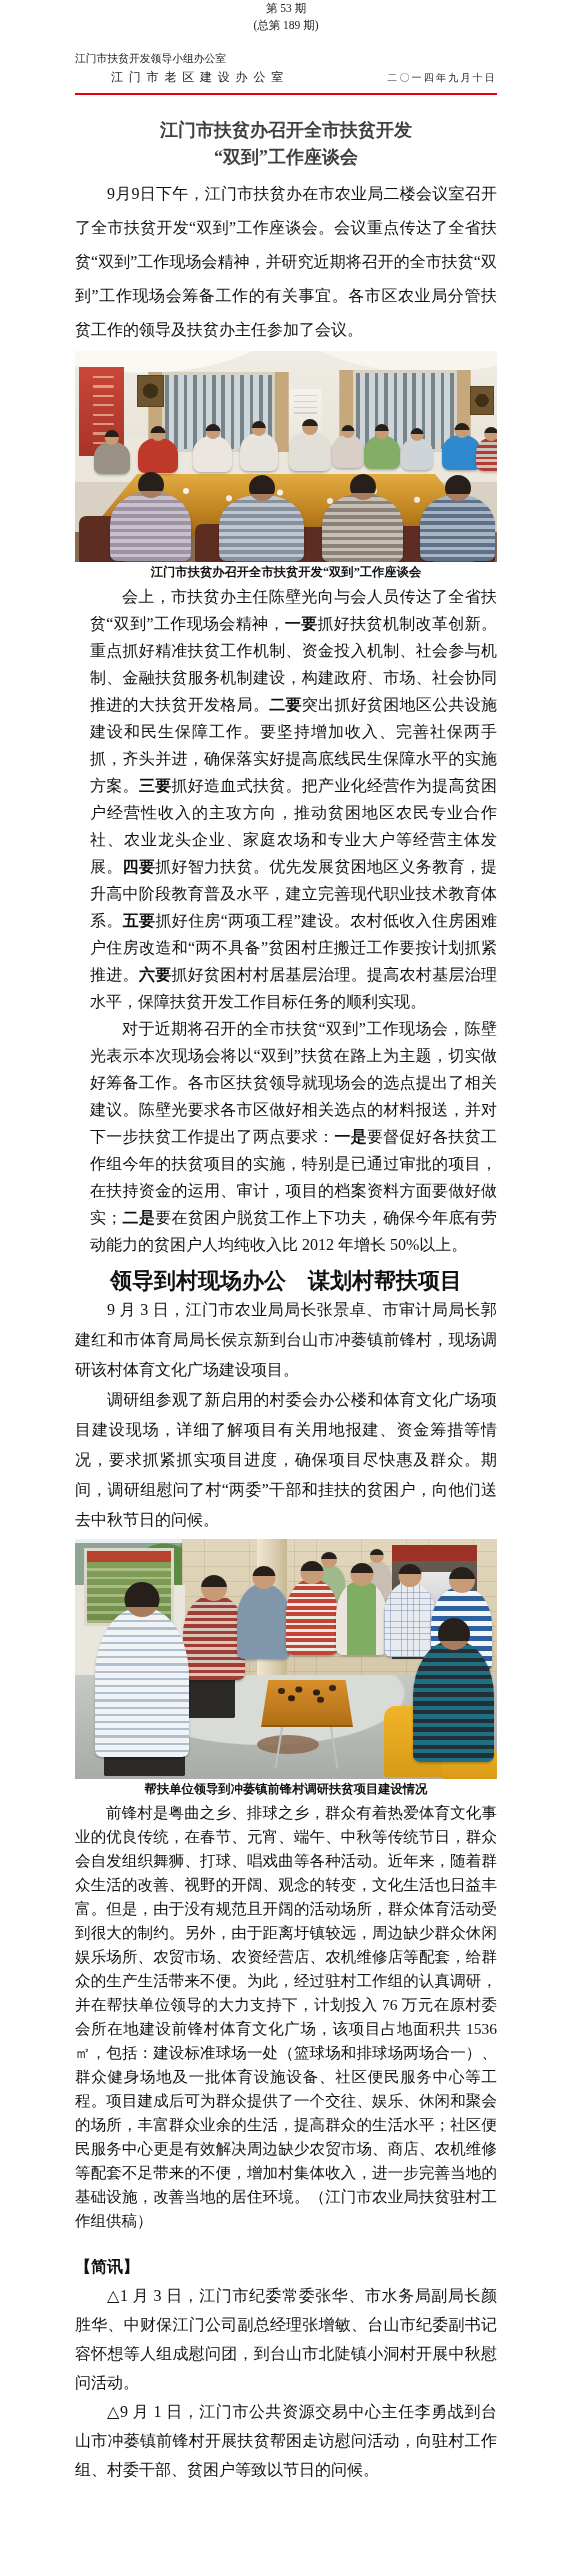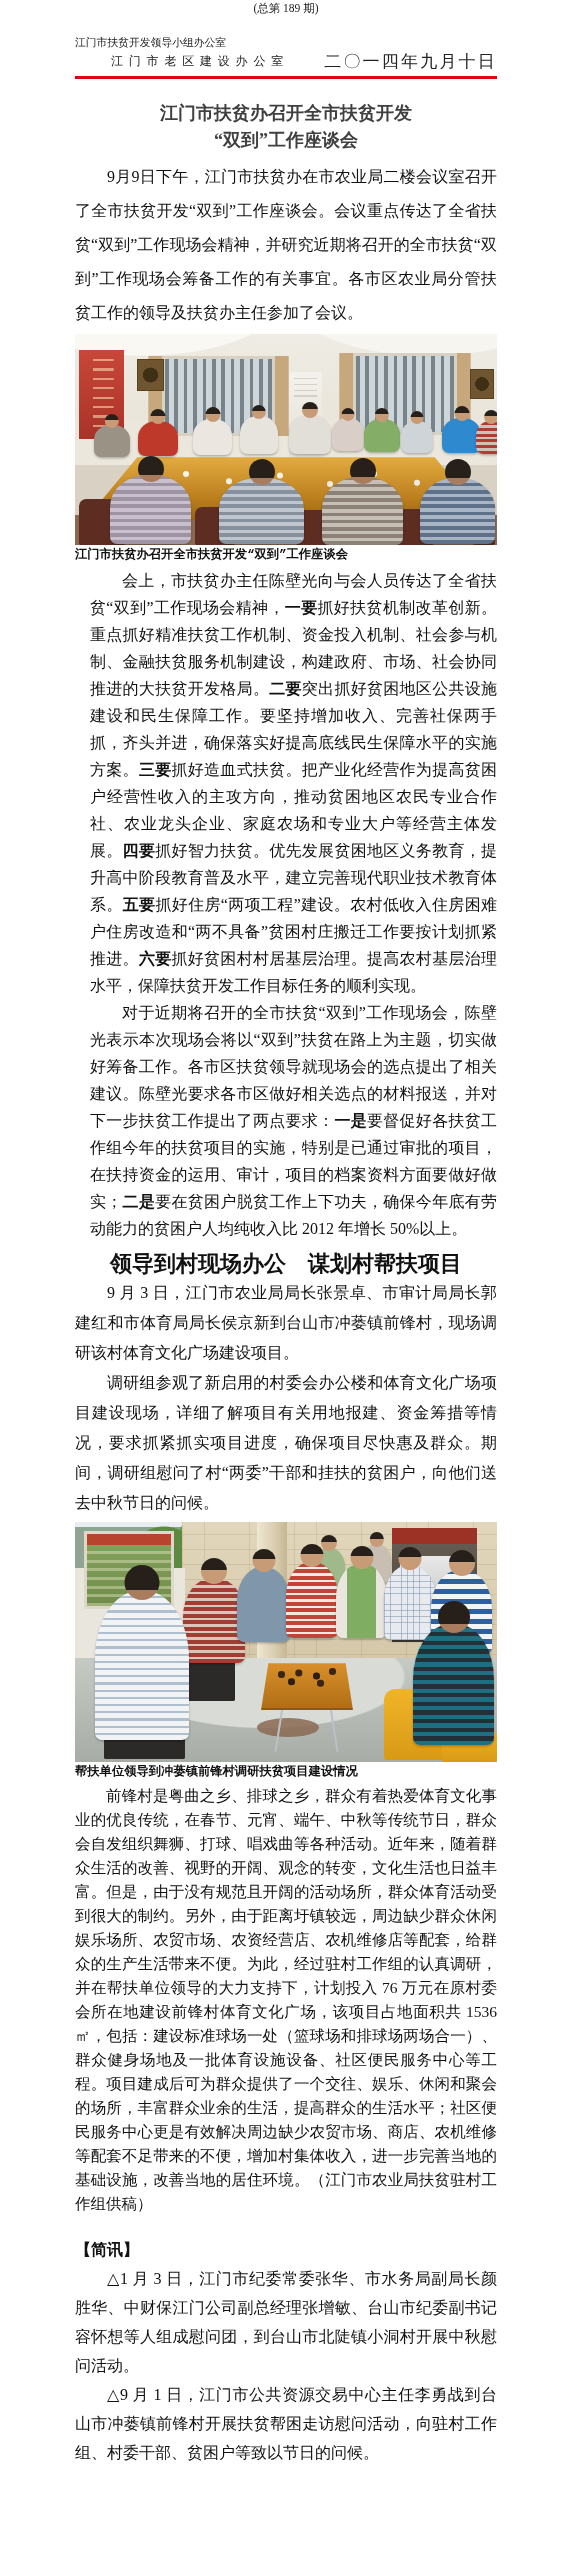--- a/index.html
+++ b/index.html
@@ -12,40 +12,40 @@
 
   
   .mast-title{
     margin:0;padding-top:8.7px;text-align:center;
     font-size:42px;line-height:48px;font-weight:700;color:#e60012;letter-spacing:2.2px;
   }
   .issue{ text-align:center;font-size:11.5px;line-height:16.6px;color:#222;}
   .org-row{display:flex;justify-content:space-between;align-items:flex-end;margin-top:16px;}
   .org1{font-size:10.8px;line-height:19px;color:#222;}
   .org2{font-size:12px;line-height:19px;color:#222;letter-spacing:5.8px;margin-left:36px;}
-  .mast-date{font-size:17px;line-height:19px;color:#222;letter-spacing:2.2px;}
+  .mast-date{font-size:10px;line-height:19px;color:#222;letter-spacing:2.2px;}
   .red-rule{height:2.2px;background:#e60012;margin-top:5.8px;}
 
   
   .a-title{margin:21.6px 0 0 0;text-align:center;font-size:18px;line-height:27px;font-weight:700;color:#404040;}
   .a-title .tl{display:block;}
   .a-title2{margin:7.2px 0 0 0;text-align:center;font-size:22px;line-height:29px;font-weight:700;color:#111;}
   .paras p{margin:0;font-size:16px;color:#111;text-align:justify;text-indent:2em;letter-spacing:0px;}
   .paras .b{font-weight:700;}
   .intro-paras{margin-top:5.8px;}
   .intro-paras p{line-height:34px;}
   .body-paras p{line-height:27px;margin-left:15px;}
   .lead-paras p{line-height:30px;}
   .tail-paras p{line-height:24px;font-size:15.5px;}
   .briefs-items p{line-height:29px;}
 
   
   figure{margin:0;}
   .photo-fig{margin-top:4.3px;}
-  .cap{font-size:12.3px;font-weight:700;line-height:21.6px;color:#111;font-family:Liberation Mono, monospace;}
+  .cap{font-size:12.3px;font-weight:700;text-align:center;line-height:21.6px;color:#111;}
   .art{position:relative;width:422px;overflow:hidden;}
   .art *{position:absolute;}
   .art1{height:211px;background:
     linear-gradient(#f3f0e9 0 40%,#ebe7dc 40% 62%,#d9d2c4 62% 86%,#8a6a4f 86%);}
   .art2{height:240px;background:#cfd2cd;}
 
   
   .pp{position:absolute;border-radius:46% 46% 7.2px 7.2px;box-shadow:0 1.4px 2.2px rgba(0,0,0,.25);}
   .pp::before{content:"";position:absolute;left:50%;transform:translateX(-50%);
     top:var(--ht,-12.3px);width:var(--hs,16px);height:var(--hs,16px);border-radius:50%;
@@ -122,20 +122,21 @@
   .briefs{margin-top:19px;}
   .briefs-head{font-size:16px;font-weight:700;line-height:29px;color:#111;}
 </style>
 </head>
 <body>
 
 <div class="page">
   <div class="content">
 
     <header>
+      <div class="issue">第 53 期</div>
       <div class="issue">(总第 189 期)</div>
       <div class="org-row">
         <div>
           <div class="org1">江门市扶贫开发领导小组办公室</div>
           <div class="org2">江门市老区建设办公室</div>
         </div>
         <div class="mast-date">二〇一四年九月十日</div>
       </div>
       <div class="red-rule"></div>
     </header>

